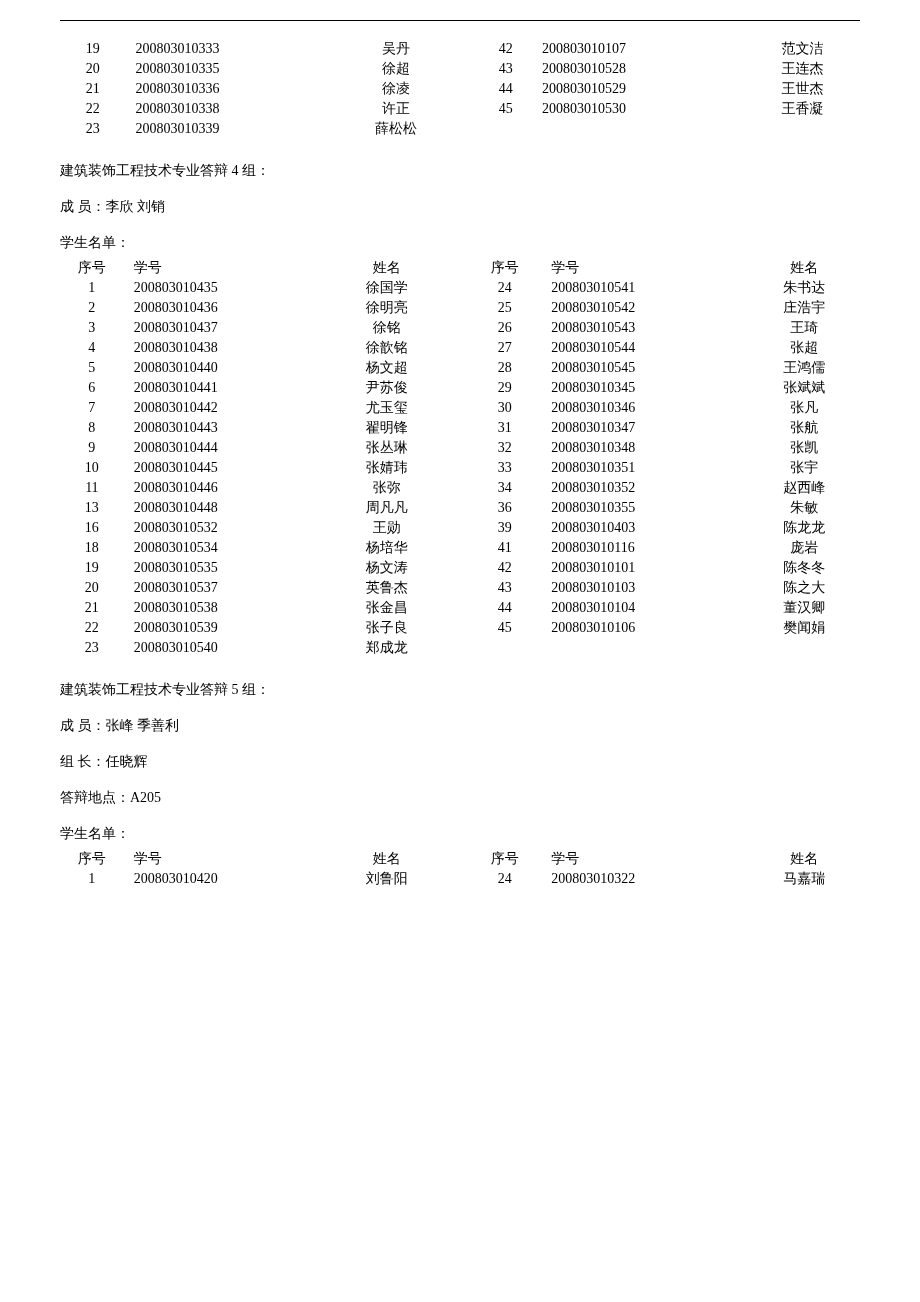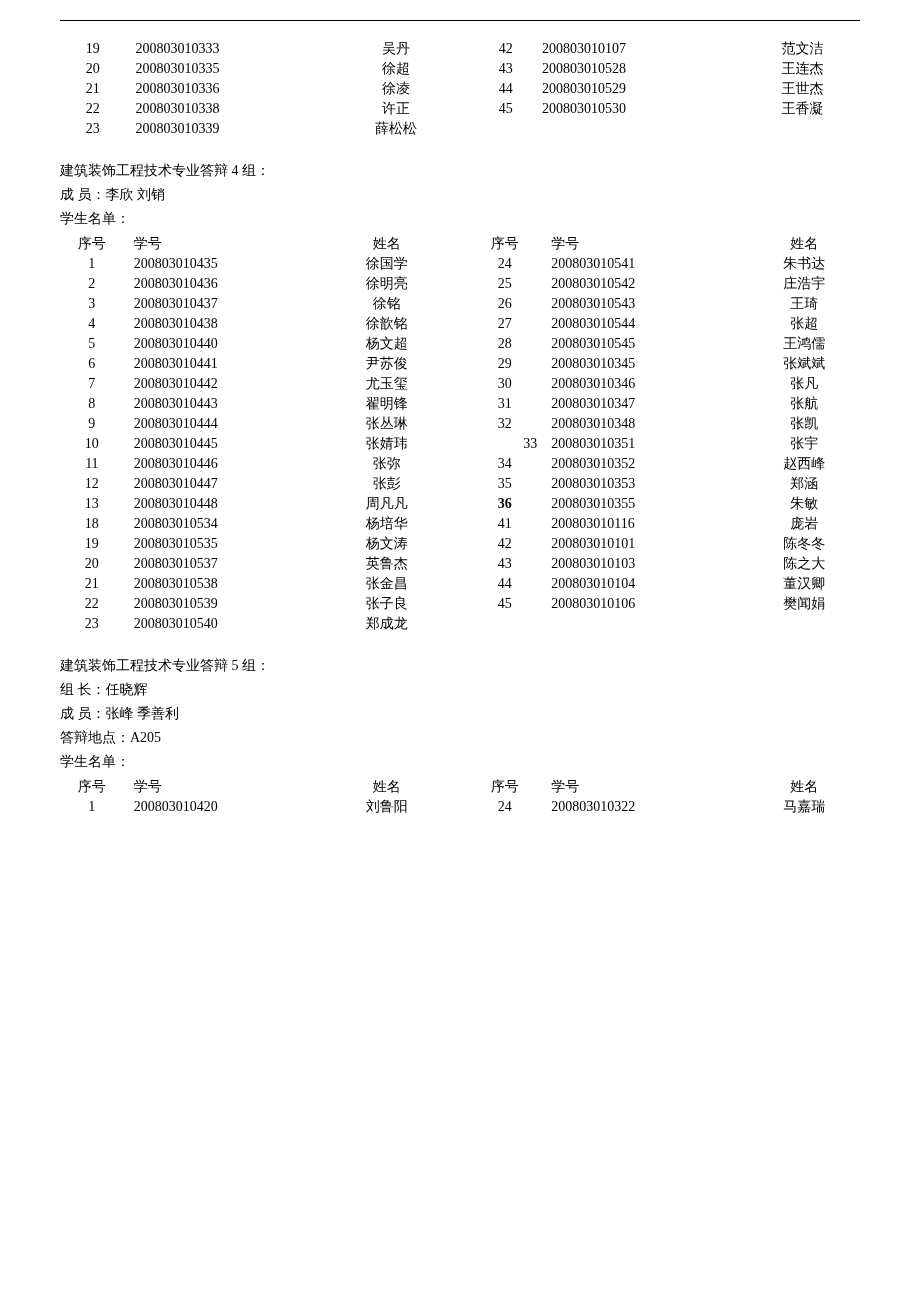--- a/index.html
+++ b/index.html
@@ -18,20 +18,21 @@
       margin-bottom: 18px;
     }
     .section {
       margin-bottom: 20px;
     }
     .section-header {
       margin-bottom: 4px;
     }
     .section-header p {
       line-height: 1.7;
+      margin-top: 12px;
     }
     table {
       width: 100%;
       border-collapse: collapse;
     }
     table td {
       padding: 1px 4px;
       white-space: nowrap;
     }
     .col-seq { width: 40px; text-align: center; }
@@ -177,47 +178,47 @@
           <td class="col-id">200803010444</td>
           <td class="col-name">张丛琳</td>
           <td class="col-seq" style="padding-left: 30px; margin-top: 21px;">32</td>
           <td class="col-id">200803010348</td>
           <td class="col-name">张凯</td>
         </tr>
         <tr>
           <td class="col-seq">10</td>
           <td class="col-id">200803010445</td>
           <td class="col-name">张婧玮</td>
-          <td class="col-seq" style="padding-left: 30px; text-align: right;">33</td>
+          <td class="col-seq" style="padding-left: 30px;">33</td>
           <td class="col-id">200803010351</td>
           <td class="col-name">张宇</td>
         </tr>
         <tr>
           <td class="col-seq">11</td>
           <td class="col-id">200803010446</td>
           <td class="col-name">张弥</td>
           <td class="col-seq" style="padding-left: 30px;">34</td>
           <td class="col-id">200803010352</td>
           <td class="col-name">赵西峰</td>
         </tr>
         <tr>
-          <td class="col-seq">12</td>
-          <td class="col-id">200803010447</td>
-          <td class="col-name">张彭</td>
-          <td class="col-seq" style="padding-left: 30px;">35</td>
-          <td class="col-id">200803010353</td>
-          <td class="col-name">郑涵</td>
-        </tr>
-        <tr>
           <td class="col-seq">13</td>
           <td class="col-id">200803010448</td>
           <td class="col-name">周凡凡</td>
-          <td class="col-seq" style="padding-left: 30px; font-weight: bold;">36</td>
+          <td class="col-seq" style="padding-left: 30px;">36</td>
           <td class="col-id">200803010355</td>
           <td class="col-name">朱敏</td>
+        </tr>
+        <tr>
+          <td class="col-seq">16</td>
+          <td class="col-id">200803010532</td>
+          <td class="col-name">王勋</td>
+          <td class="col-seq" style="padding-left: 30px;">39</td>
+          <td class="col-id">200803010403</td>
+          <td class="col-name">陈龙龙</td>
         </tr>
         <tr>
           <td class="col-seq">18</td>
           <td class="col-id">200803010534</td>
           <td class="col-name">杨培华</td>
           <td class="col-seq" style="padding-left: 30px;">41</td>
           <td class="col-id">200803010116</td>
           <td class="col-name">庞岩</td>
         </tr>
         <tr>
@@ -260,22 +261,22 @@
           <td class="col-id"></td>
           <td class="col-name"></td>
         </tr>
       </tbody>
   </table>
 </div>
 
 <div class="section">
   <div class="section-header">
     <p id="g5-title">建筑装饰工程技术专业答辩 5 组：</p>
+    <p id="g5-members">成      员：张峰  季善利</p>
     <p id="g5-leader">组      长：任晓辉</p>
-    <p id="g5-members">成      员：张峰  季善利</p>
     <p id="g5-location">答辩地点：A205</p>
     <p id="g5-list-label">学生名单：</p>
   </div>
   <table>
     <thead id="g5-thead">
         <tr>
           <td class="col-seq">序号</td>
           <td class="col-id">学号</td>
           <td class="col-name">姓名</td>
           <td class="col-seq" style="padding-left: 30px;">序号</td>

